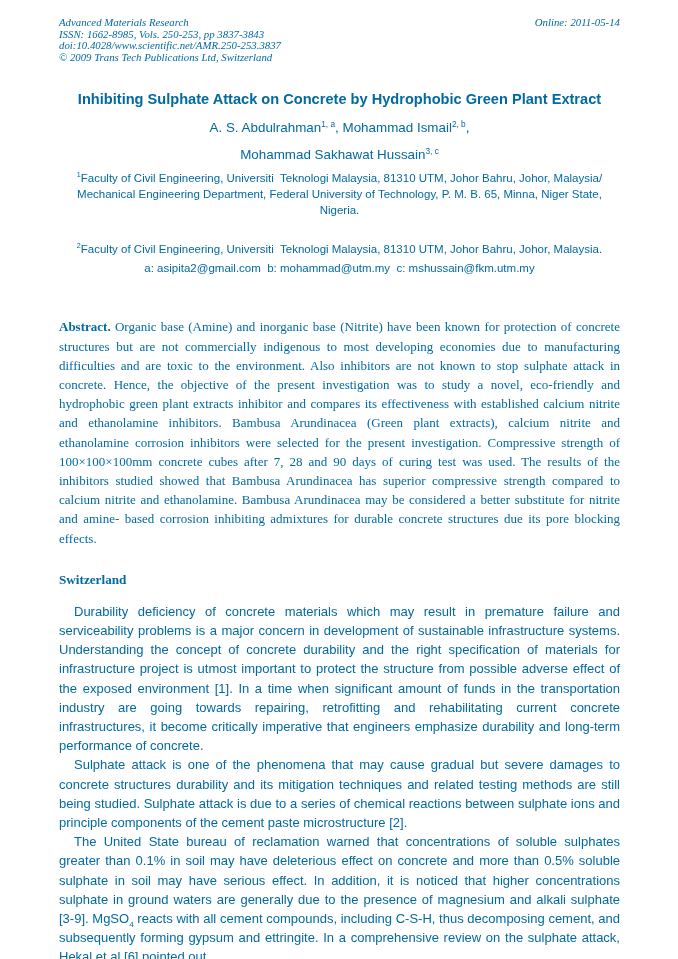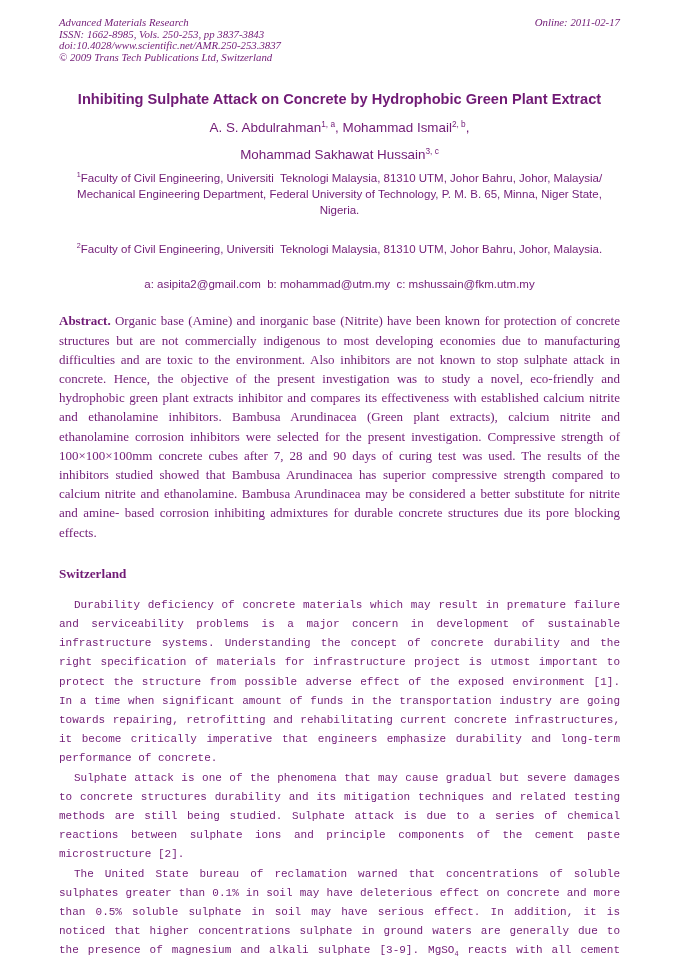--- a/index.html
+++ b/index.html
@@ -4,21 +4,21 @@
 <style>
   * { margin: 0; padding: 0; box-sizing: border-box; }
   html, body { background: #ffffff; }
   body { font-synthesis: none; }
 
   .page {
     position: relative;
     width: 678px;
     height: 959px;
     background: #ffffff;
-    color: #701a75;
+    color: #0369a1;
     padding: 17px 58px 0 59px;
     overflow: hidden;
   }
 
   
   .hdr {
     display: flex;
     justify-content: space-between;
     align-items: flex-start;
     font-family: "Liberation Serif", "DejaVu Serif", serif;
@@ -59,71 +59,71 @@
     white-space: pre-wrap;
     margin-top: 23px;
   }
   .aff.first { margin-top: 8px; }
   .emails {
     font-family: "Liberation Sans", "DejaVu Sans", sans-serif;
     font-size: 11.5px;
     line-height: 15.8px;
     text-align: center;
     white-space: pre-wrap;
-    margin-top: 19px;
+    margin-top: 3px;
   }
 
   
   .keywords {
     margin-top: 26px;
     font-family: "Liberation Sans", "DejaVu Sans", sans-serif;
     font-size: 11.5px;
     line-height: 15px;
   }
   .keywords b { font-weight: 700; }
 
   
   .abstract {
-    margin-top: 19px;
+    margin-top: 41px;
     font-family: "Liberation Serif", "DejaVu Serif", serif;
     font-size: 13px;
     line-height: 19.2px;
     text-align: justify;
   }
   .abstract b { font-weight: 700; }
 
   .section-heading {
     margin-top: 23px;
     font-family: "Liberation Serif", "DejaVu Serif", serif;
     font-weight: 700;
     font-size: 13.2px;
     line-height: 17px;
   }
   .para {
-    font-family: Liberation Mono, monospace;
-    font-size: 11px;
+    font-family: Liberation Sans, sans-serif;
+    font-size: 13px;
     line-height: 19.2px;
     text-align: justify;
     text-indent: 15px;
   }
   .para.first { margin-top: 14px; }
 </style>
 </head>
 <body>
 
 <div class="page">
 
   <div class="hdr">
     <div class="hdr-left">
       <div>Advanced Materials Research</div>
       <div>ISSN: 1662-8985, Vols. 250-253, pp 3837-3843</div>
       <div>doi:10.4028/www.scientific.net/AMR.250-253.3837</div>
       <div>© 2009 Trans Tech Publications Ltd, Switzerland</div>
     </div>
-    <div class="hdr-right">Online: 2011-02-17</div>
+    <div class="hdr-right">Online: 2011-05-14</div>
   </div>
 
   <h1 class="title">Inhibiting Sulphate Attack on Concrete by Hydrophobic Green Plant Extract</h1>
 
   <div>
     <div class="author-line first">A. S. Abdulrahman<sup>1, a</sup>, Mohammad Ismail<sup>2, b</sup>,</div>
     <div class="author-line second">Mohammad Sakhawat Hussain<sup>3, c</sup></div>
   </div>
 
   <div>

